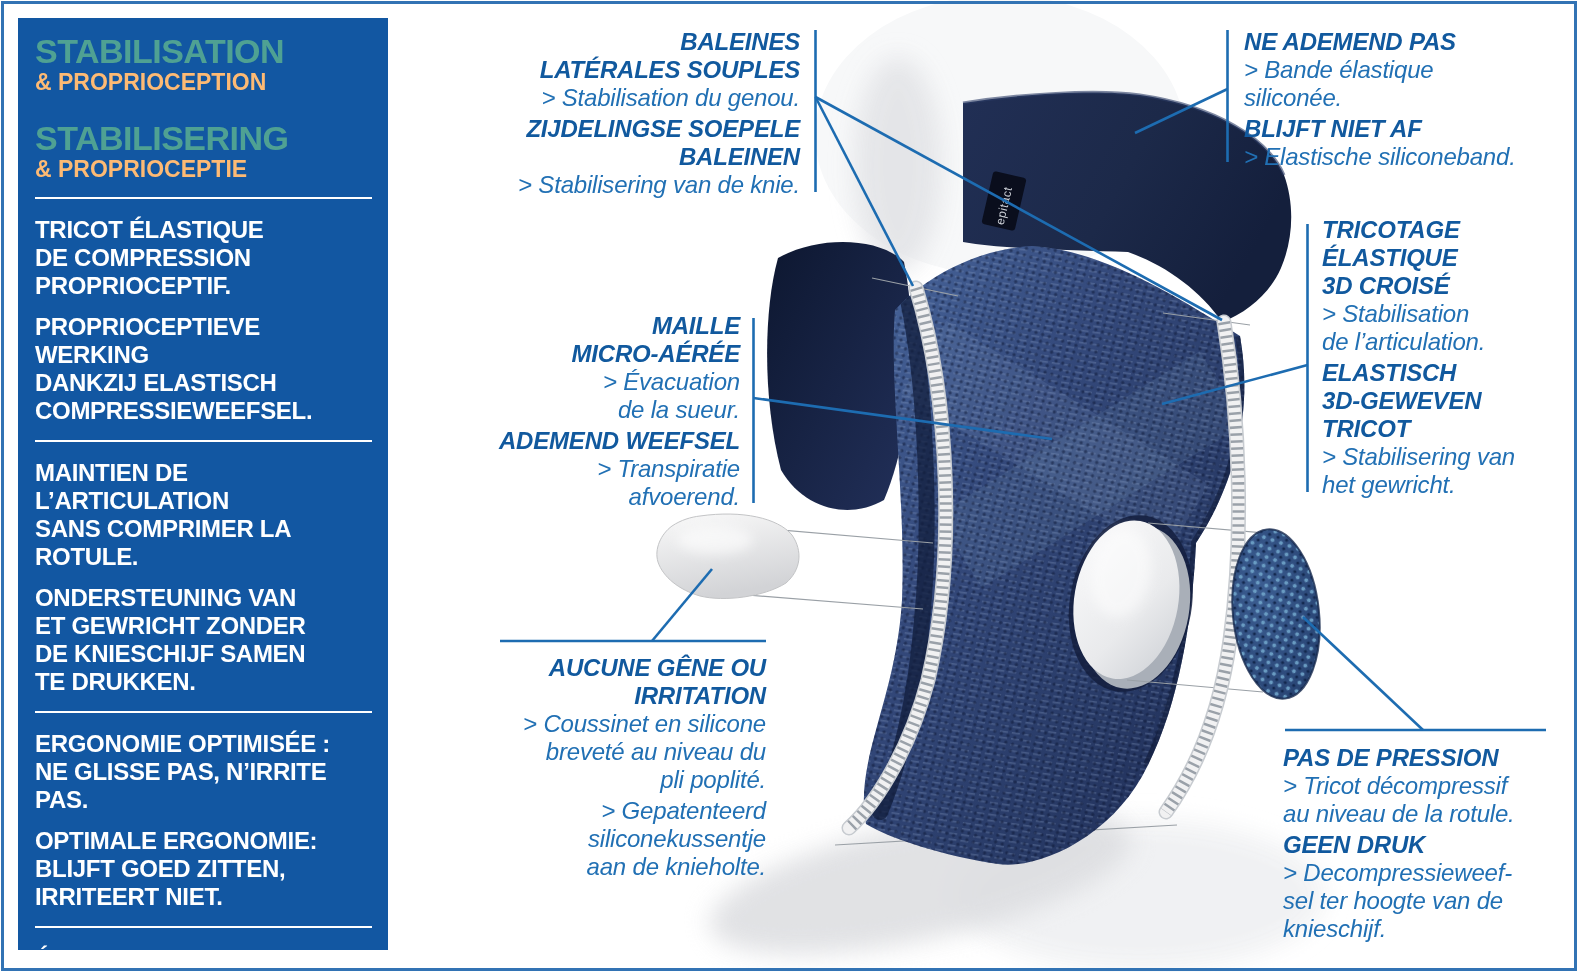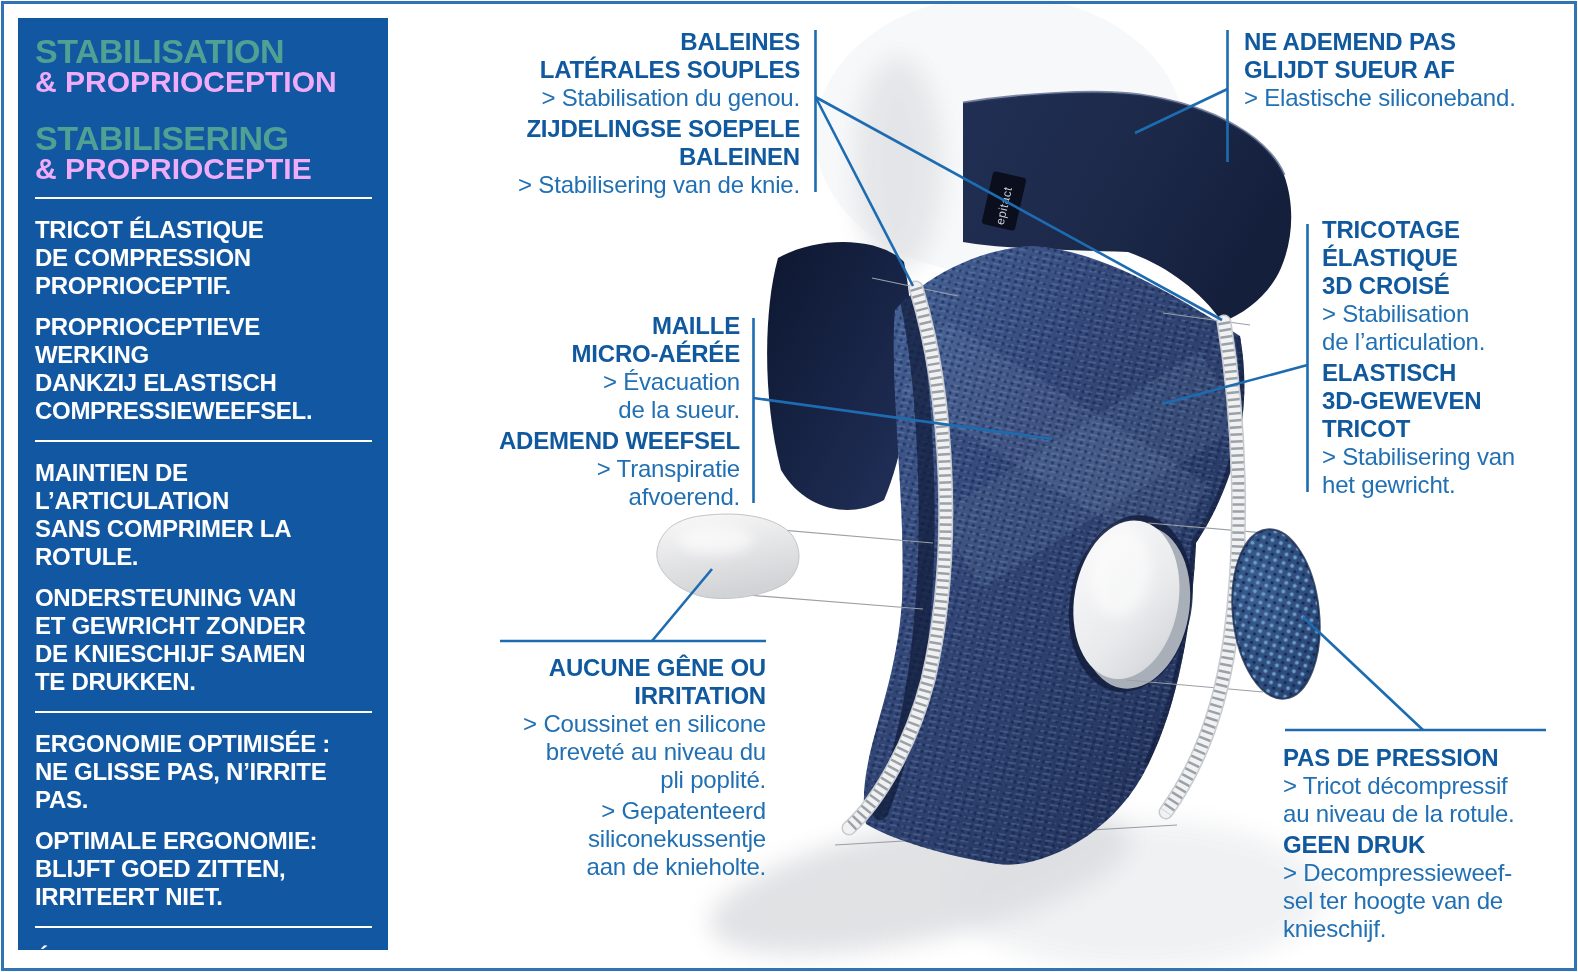--- a/index.html
+++ b/index.html
@@ -7,30 +7,30 @@
     width:1578px;height:972px;position:relative;overflow:hidden;
     background:#ffffff;font-family:"Liberation Sans", sans-serif;
   }
   .frame{position:absolute;inset:1px;border:3px solid #3273b4;z-index:6;pointer-events:none;}
   
   .panel{
     position:absolute;left:18px;top:18px;width:370px;height:932px;
     background:#1257a2;z-index:3;box-sizing:border-box;padding:16px 16px 16px 17px;
   }
   .panel-title{font-size:34px;line-height:35px;font-weight:bold;color:#4fa193;letter-spacing:-0.5px;}
-  .panel-sub{font-size:30px;line-height:26px;font-weight:bold;color:#f0abfc;}
+  .panel-sub{font-size:23px;line-height:26px;font-weight:bold;color:#fdba74;}
   .tgroup{margin-bottom:26px;}
   .tgroup.last{margin-bottom:4px;}
   .rule{height:2px;background:#ffffff;margin:15px 0 17px 0;}
   .grp{font-size:24px;line-height:28px;font-weight:bold;color:#ffffff;white-space:pre-line;letter-spacing:-0.3px;}
   .grp.fr{margin-bottom:13px;}
   .grp.nl{margin-bottom:0;}
   .grp.tight{margin:0;}
   
-  .callout{position:absolute;z-index:4;}
+  .callout{position:absolute;z-index:4;font-style:italic;}
   .co-title,.co-desc{font-size:24px;line-height:28px;white-space:pre-line;letter-spacing:-0.2px;}
   .co-title{font-weight:bold;color:#11599e;}
   .co-desc{color:#2170b4;margin-bottom:3px;}
   .tc{left:440px;top:28px;width:360px;text-align:right;}
   .tr{left:1244px;top:28px;width:330px;}
   .mr{left:1322px;top:216px;width:252px;}
   .ml{left:430px;top:312px;width:310px;text-align:right;}
   .bc{left:440px;top:654px;width:326px;text-align:right;}
   .br{left:1283px;top:744px;width:292px;}
   
@@ -233,21 +233,23 @@
   <div class="co-title">BALEINES
 LATÉRALES SOUPLES</div>
   <div class="co-desc">&gt; Stabilisation du genou.</div>
   <div class="co-title">ZIJDELINGSE SOEPELE
 BALEINEN</div>
   <div class="co-desc">&gt; Stabilisering van de knie.</div>
 </div>
 
 <div class="callout tr">
   <div class="co-title">NE ADEMEND PAS</div>
-  <div class="co-title">GLIJDT SUEUR AF</div>
+  <div class="co-desc">&gt; Bande élastique
+siliconée.</div>
+  <div class="co-title">BLIJFT NIET AF</div>
   <div class="co-desc">&gt; Elastische siliconeband.</div>
 </div>
 
 <div class="callout mr">
   <div class="co-title">TRICOTAGE
 ÉLASTIQUE
 3D CROISÉ</div>
   <div class="co-desc">&gt; Stabilisation
 de l’articulation.</div>
   <div class="co-title">ELASTISCH

